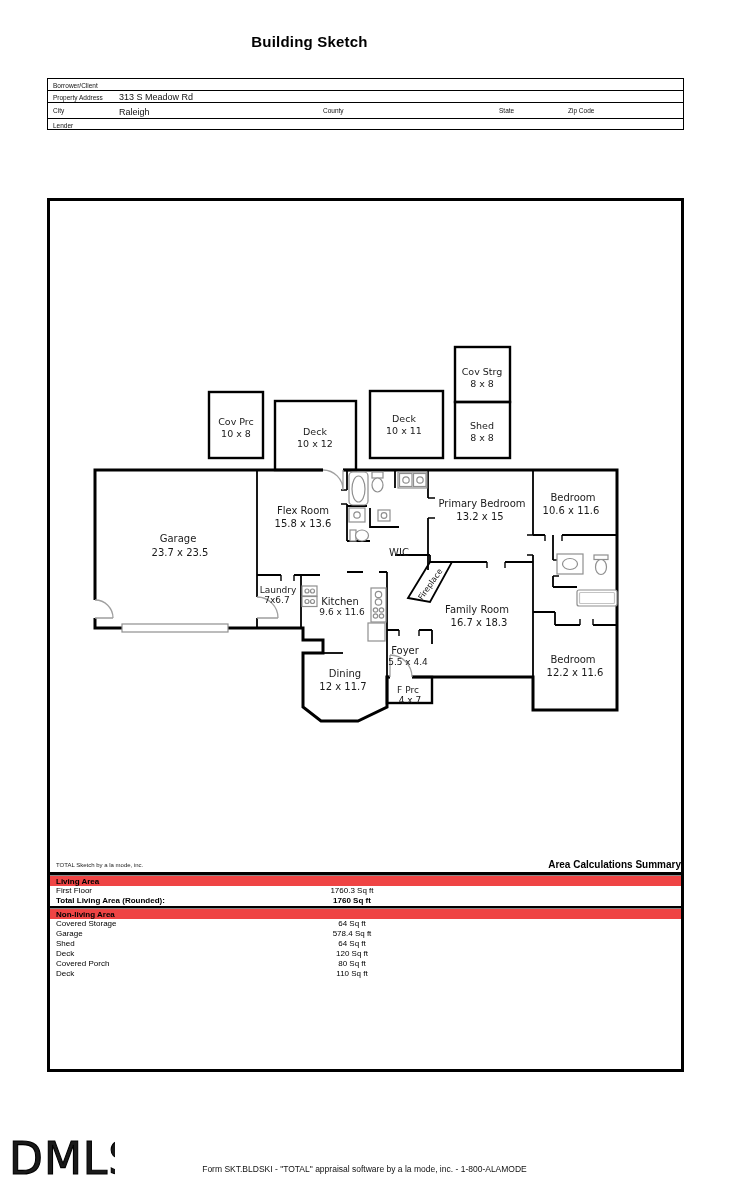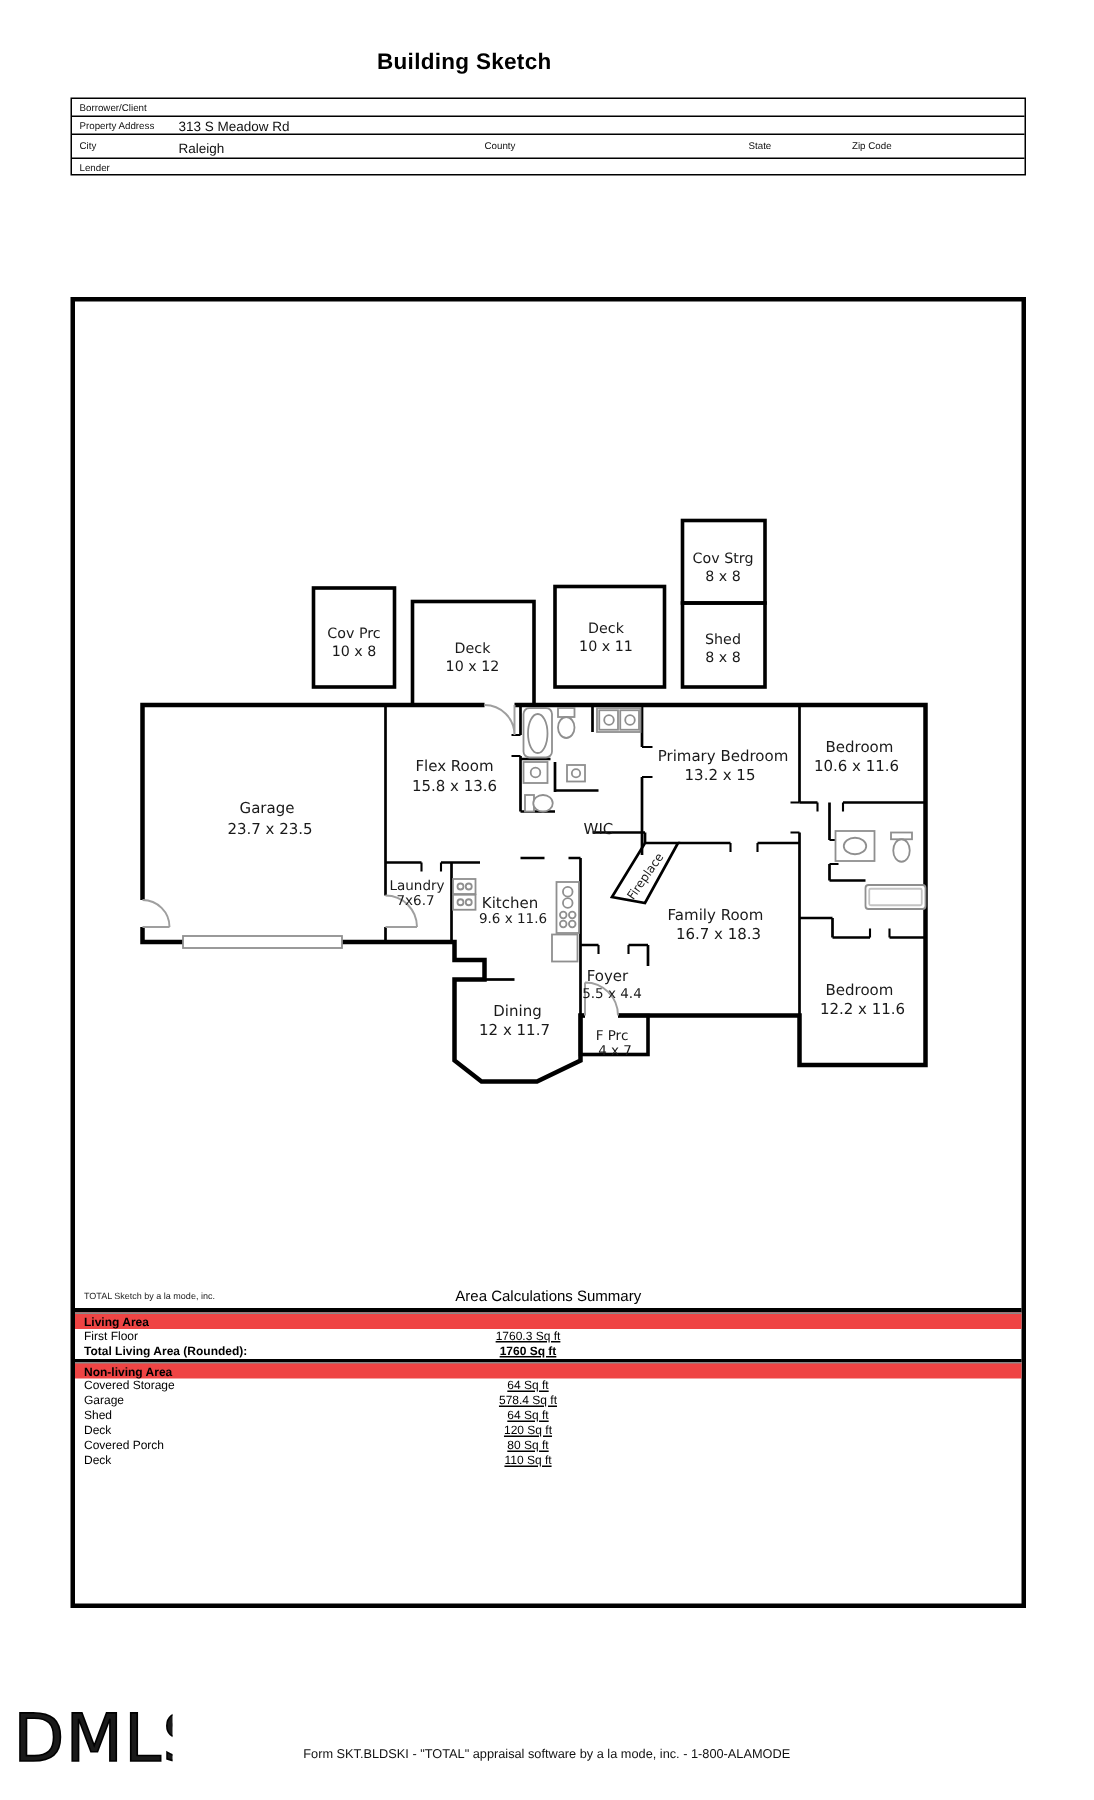--- a/index.html
+++ b/index.html
@@ -3,44 +3,44 @@
 <meta charset="utf-8">
 <style>
   html,body{margin:0;padding:0;background:#fff;}
   body{width:729px;height:1200px;position:relative;font-family:"Liberation Sans",sans-serif;color:#000;overflow:hidden;}
   .abs{position:absolute;}
 
   
   #page-title{left:0;top:33px;width:619px;text-align:center;font-size:15px;font-weight:bold;letter-spacing:.2px;}
 
   
-  #form-box{left:47px;top:65px;width:637px;height:52px;border:1.2px solid #000;box-sizing:border-box;}
+  #form-box{left:47px;top:78px;width:637px;height:52px;border:1.2px solid #000;box-sizing:border-box;}
   .form-line{position:absolute;left:0;width:100%;height:0;border-top:1px solid #000;}
   .f-label{position:absolute;font-size:6.5px;color:#111;white-space:nowrap;}
   .f-value{position:absolute;font-size:9px;color:#111;white-space:nowrap;}
 
   
   #sketch-box{left:47px;top:198px;width:637px;height:874px;border:3px solid #000;box-sizing:border-box;}
   #plan-svg{position:absolute;left:0;top:0;}
   text{font-family:"DejaVu Sans",sans-serif;fill:#1a1a1a;}
   .rm{font-size:10px;}
   .rm-s{font-size:9px;}
   .ob{font-size:9.5px;}
   .fp{font-size:8px;}
 
   
   #area-wrap{left:0px;top:657px;width:631px;}
   .hdr-row{position:relative;height:14px;}
   .vendor{position:absolute;left:6px;top:4px;font-size:6px;color:#222;}
-  .tbl-title{position:absolute;left:0;top:1px;width:100%;text-align:center;font-size:10px;font-weight:normal;}
+  .tbl-title{position:absolute;left:0;top:1px;width:100%;text-align:right;font-size:10px;font-weight:bold;}
   .bar{height:2.5px;background:#000;}
   .band{height:11px;background:#ef4444;font-size:8px;font-weight:bold;line-height:11px;padding-left:6px;box-sizing:border-box;border-top:1px solid #888;}
   .trow{position:relative;height:10px;font-size:8px;line-height:10px;}
   .trow .lbl{position:absolute;left:6px;top:0;}
-  .trow .val{position:absolute;left:262px;width:80px;top:0;text-align:center;text-decoration:underline;}
+  .trow .val{position:absolute;left:262px;width:80px;top:0;text-align:center;}
   .trow.bold{font-weight:bold;}
 
   
   #footer-text{left:0;top:1164px;width:729px;text-align:center;font-size:8.5px;color:#111;}
   #logo-svg{left:5px;top:1132px;}
 </style>
 </head>
 <body>
 
 <div class="abs" id="page-title">Building Sketch</div>

